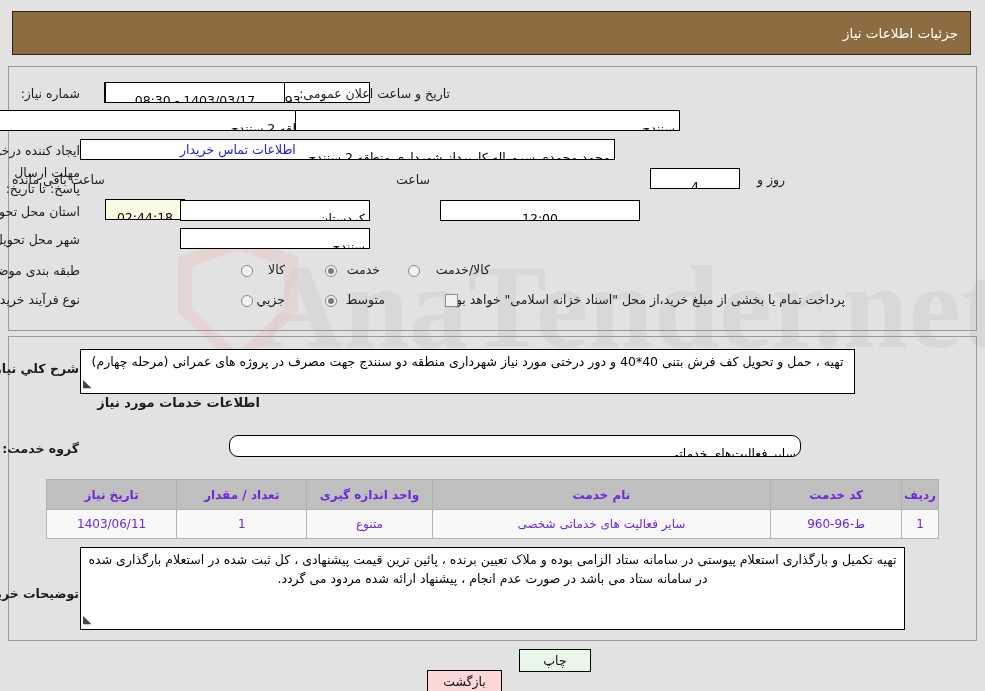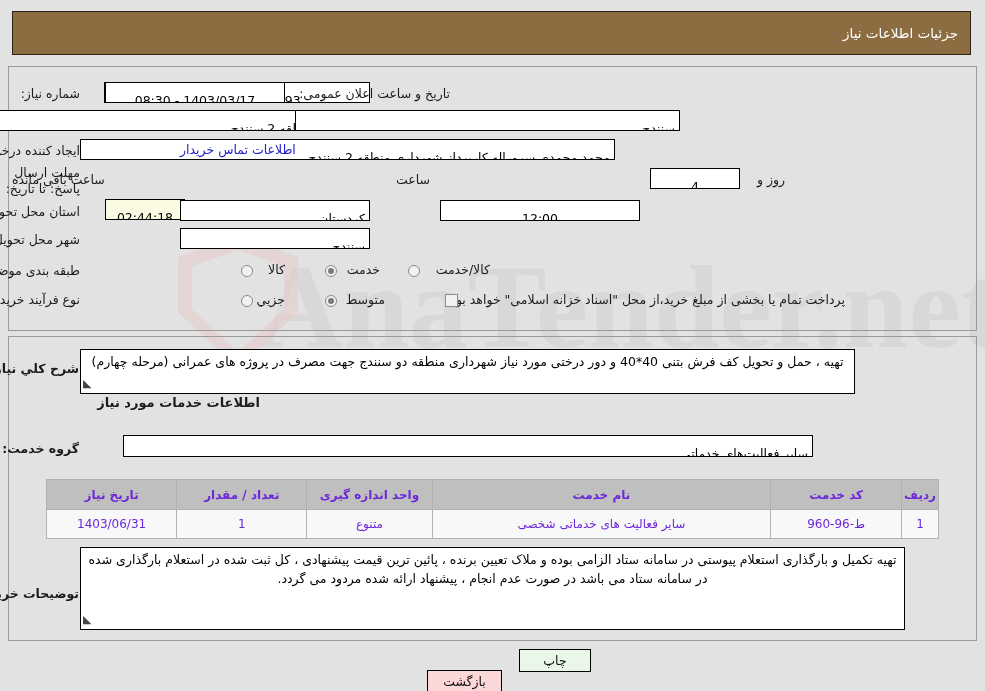--- a/index.html
+++ b/index.html
@@ -279,41 +279,41 @@
 
   <div class="lbl bold" style="right:906px; top:361px;">شرح کلي نیاز:</div>
   <div class="ta" style="right:130px; top:349px; width:775px; height:45px;">
     <span>تهیه ، حمل و تحویل کف فرش بتنی 40*40 و دور درختی مورد نیاز شهرداری منطقه دو سنندج جهت مصرف در پروژه های عمرانی (مرحله چهارم)</span>
     <span class="grip">◢</span>
   </div>
 
   <div class="lbl bold" style="right:725px; top:395px; font-size:13px;">اطلاعات خدمات مورد نیاز</div>
 
   <div class="lbl bold" style="right:906px; top:441px;">گروه خدمت:</div>
-  <div class="fld rtlv" style="right:172px; top:435px; width:690px; height:22px; line-height:20px;">سایر فعالیت‌های خدماتی</div>
+  <div class="fld rtlv" style="right:184px; top:435px; width:572px; height:22px; line-height:20px;border-radius:9px;">سایر فعالیت‌های خدماتی</div>
 
   <table class="tbl">
     <thead>
       <tr>
         <th style="width:34px;">ردیف</th>
         <th style="width:130px;">کد خدمت</th>
         <th style="width:345px;">نام خدمت</th>
         <th style="width:125px;">واحد اندازه گیری</th>
         <th style="width:130px;">تعداد / مقدار</th>
         <th style="width:129px;">تاریخ نیاز</th>
       </tr>
     </thead>
     <tbody>
       <tr>
         <td>1</td>
         <td>ط-96-960</td>
         <td>سایر فعالیت های خدماتی شخصی</td>
         <td>متنوع</td>
         <td>1</td>
-        <td>1403/06/31</td>
+        <td>1403/06/11</td>
       </tr>
     </tbody>
   </table>
 
   <div class="lbl bold" style="right:906px; top:586px;">توضیحات خریدار:</div>
   <div class="ta" style="right:80px; top:547px; width:825px; height:83px;">
     <span>تهیه  تکمیل و بارگذاری استعلام پیوستی در سامانه ستاد الزامی بوده و ملاک تعیین برنده ، پائین ترین قیمت پیشنهادی ، کل ثبت شده در استعلام بارگذاری شده در سامانه ستاد می باشد در صورت عدم انجام ، پیشنهاد ارائه شده مردود می گردد.</span>
     <span class="grip">◢</span>
   </div>
 

